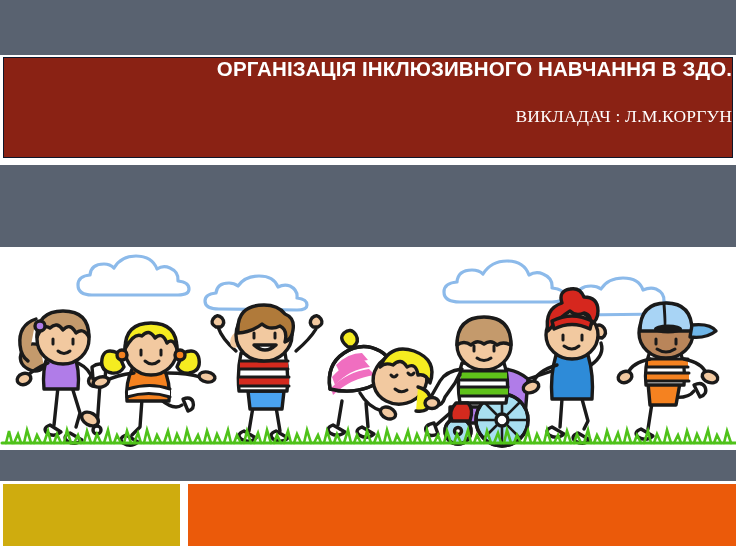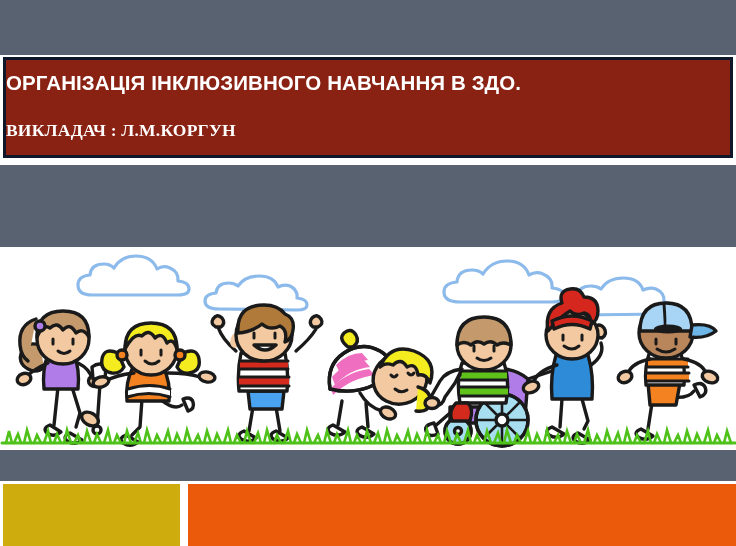--- a/index.html
+++ b/index.html
@@ -40,43 +40,42 @@
     width: 736px; height: 31px;
     background: #596270;
   }
 
   
   .title-plaque {
     position: absolute;
     left: 3px; top: 57px;
     width: 730px; height: 101px;
     background: #8a2214;
-    border: 3px solid #0f172a;
+    border: 1px solid #0f172a;
     box-sizing: border-box;
     display: flex;
     flex-direction: column;
-    align-items: flex-start;
+    align-items: flex-end;
     justify-content: flex-start;
-    padding-top: 12px;
   }
   .title-main {
     color: #ffffff;
     font-family: "Liberation Sans", sans-serif;
     font-weight: bold;
     font-size: 20.5px;
     letter-spacing: 0.1px;
     line-height: 1.1;
     white-space: nowrap;
     text-align: center;
   }
   .title-sub {
     margin-top: 25px;
     color: #ffffff;
     font-family: "Liberation Serif", serif;
-    font-weight: bold;
+    font-weight: normal;
     font-size: 17.5px;
     letter-spacing: 0.2px;
     white-space: nowrap;
     text-align: center;
   }
 
   
   .illustration {
     position: absolute;
     left: 0; top: 247px;

